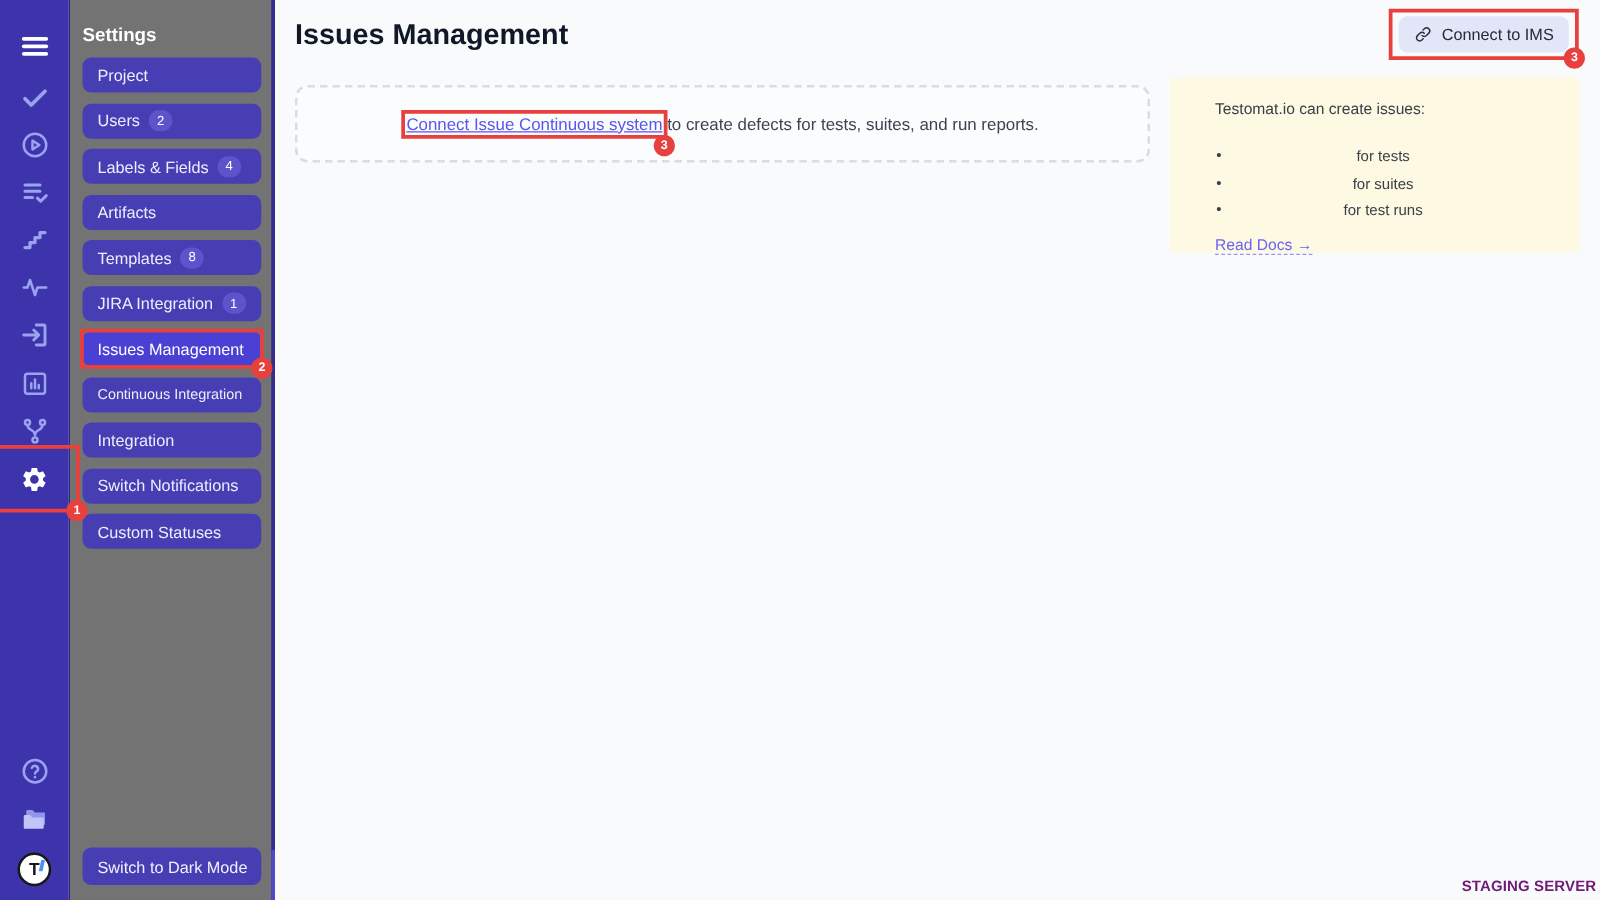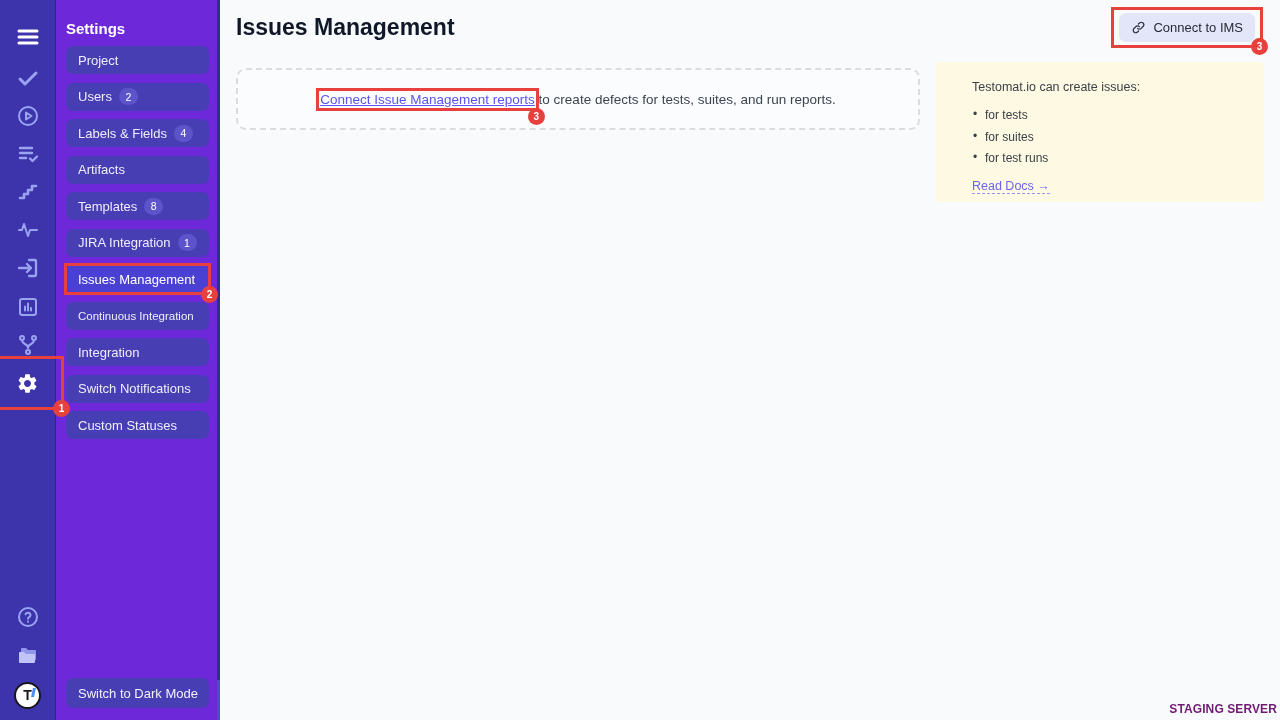--- a/index.html
+++ b/index.html
@@ -10,21 +10,21 @@
   
   .rail { position:absolute; left:0; top:0; width:55px; height:720px;
     background:#3d34ac; z-index:5; }
   .rail-icon { position:absolute; left:0; width:55px; height:38px;
     display:flex; align-items:center; justify-content:center; cursor:pointer; }
   .rail-icon svg { stroke:#9aa3f0; fill:none; stroke-width:2; stroke-linecap:round; stroke-linejoin:round; }
   .rail-icon.bright svg { stroke:#ffffff; }
 
   
   .sidebar { position:absolute; left:55px; top:0; width:165px; height:720px;
-    background:#6d28d9; border-left:1px solid #2d2687; z-index:4; }
+    background:#737373; border-left:1px solid #2d2687; z-index:4; }
   .sidebar::after { content:""; position:absolute; right:0; top:0; width:3px; height:720px;
     background:#332c92; }
   .scroll-thumb { position:absolute; right:0; top:680px; width:3px; height:40px;
     background:#4f48c8; z-index:6; }
   .sb-heading { position:absolute; left:10px; top:20px; color:#ffffff;
     font-size:15px; font-weight:bold; }
   .nav-list { position:absolute; left:10px; top:46px; width:143px;
     display:flex; flex-direction:column; gap:8.5px; }
   .pill { position:relative; height:28px; border-radius:7px; background:#473eb4;
     color:#efedfd; font-size:13px; display:flex; align-items:center;
@@ -66,21 +66,21 @@
   .empty-box { position:absolute; left:16px; top:68px; width:684px; height:62px;
     border:2px dashed #d9dce1; border-radius:10px; background:#fbfcfd;
     display:flex; align-items:center; justify-content:center; }
   .empty-text { font-size:13.5px; color:#3d4451; }
   .connect-link { position:relative; color:#5a54ee; text-decoration:underline; cursor:pointer; }
 
   
   .info-panel { position:absolute; left:716px; top:62px; width:328px; height:140px;
     background:#fdf9e3; border-radius:4px; padding:18px 36px; }
   .info-heading { font-size:12.5px; color:#3a4047; }
-  .info-list { margin-top:14px; list-style:none; }
+  .info-list { margin-top:24px; list-style:none;text-align:center; }
   .info-list li { position:relative; font-size:12px; color:#3a4047;
     padding-left:13px; margin-bottom:7.5px; }
   .info-list li::before { content:"•"; position:absolute; left:1px; top:-1px; color:#3a4047; }
   .docs-link { display:inline-block; margin-top:6px; font-size:12.5px; color:#6b63f2;
     text-decoration:none; border-bottom:1px dashed #9a94f5; cursor:pointer; }
 
   .staging { position:absolute; right:3px; bottom:4px; font-size:12px;
     font-weight:800; color:#701a75; letter-spacing:0.1px; }
 
   
@@ -232,21 +232,21 @@
       <span class="ann-ring btn-ring"></span>
       <span class="ann-num btn-num">3</span>
       <svg width="15" height="15" viewBox="0 0 24 24">
           <path d="M10.6 13.4a4 4 0 0 0 5.66 0l3-3a4 4 0 0 0-5.66-5.66l-1.7 1.7"></path>
           <path d="M13.4 10.6a4 4 0 0 0-5.66 0l-3 3a4 4 0 0 0 5.66 5.66l1.7-1.7"></path>
         </svg>
       <span>Connect to IMS</span>
     </button>
 
     <div class="empty-box">
-      <span class="empty-text"><a class="connect-link"><span>Connect Issue Management reports</span><span class="ann-ring link-ring"></span><span class="ann-num link-num">3</span></a><span> to create defects for tests, suites, and run reports.</span></span>
+      <span class="empty-text"><a class="connect-link"><span>Connect Issue Continuous system</span><span class="ann-ring link-ring"></span><span class="ann-num link-num">3</span></a><span> to create defects for tests, suites, and run reports.</span></span>
     </div>
 
     <section class="info-panel">
       <div class="info-heading">Testomat.io can create issues:</div>
       <ul class="info-list" id="info-list">
           <li>for tests</li>
           <li>for suites</li>
           <li>for test runs</li>
         </ul>
       <a class="docs-link">Read Docs →</a>

